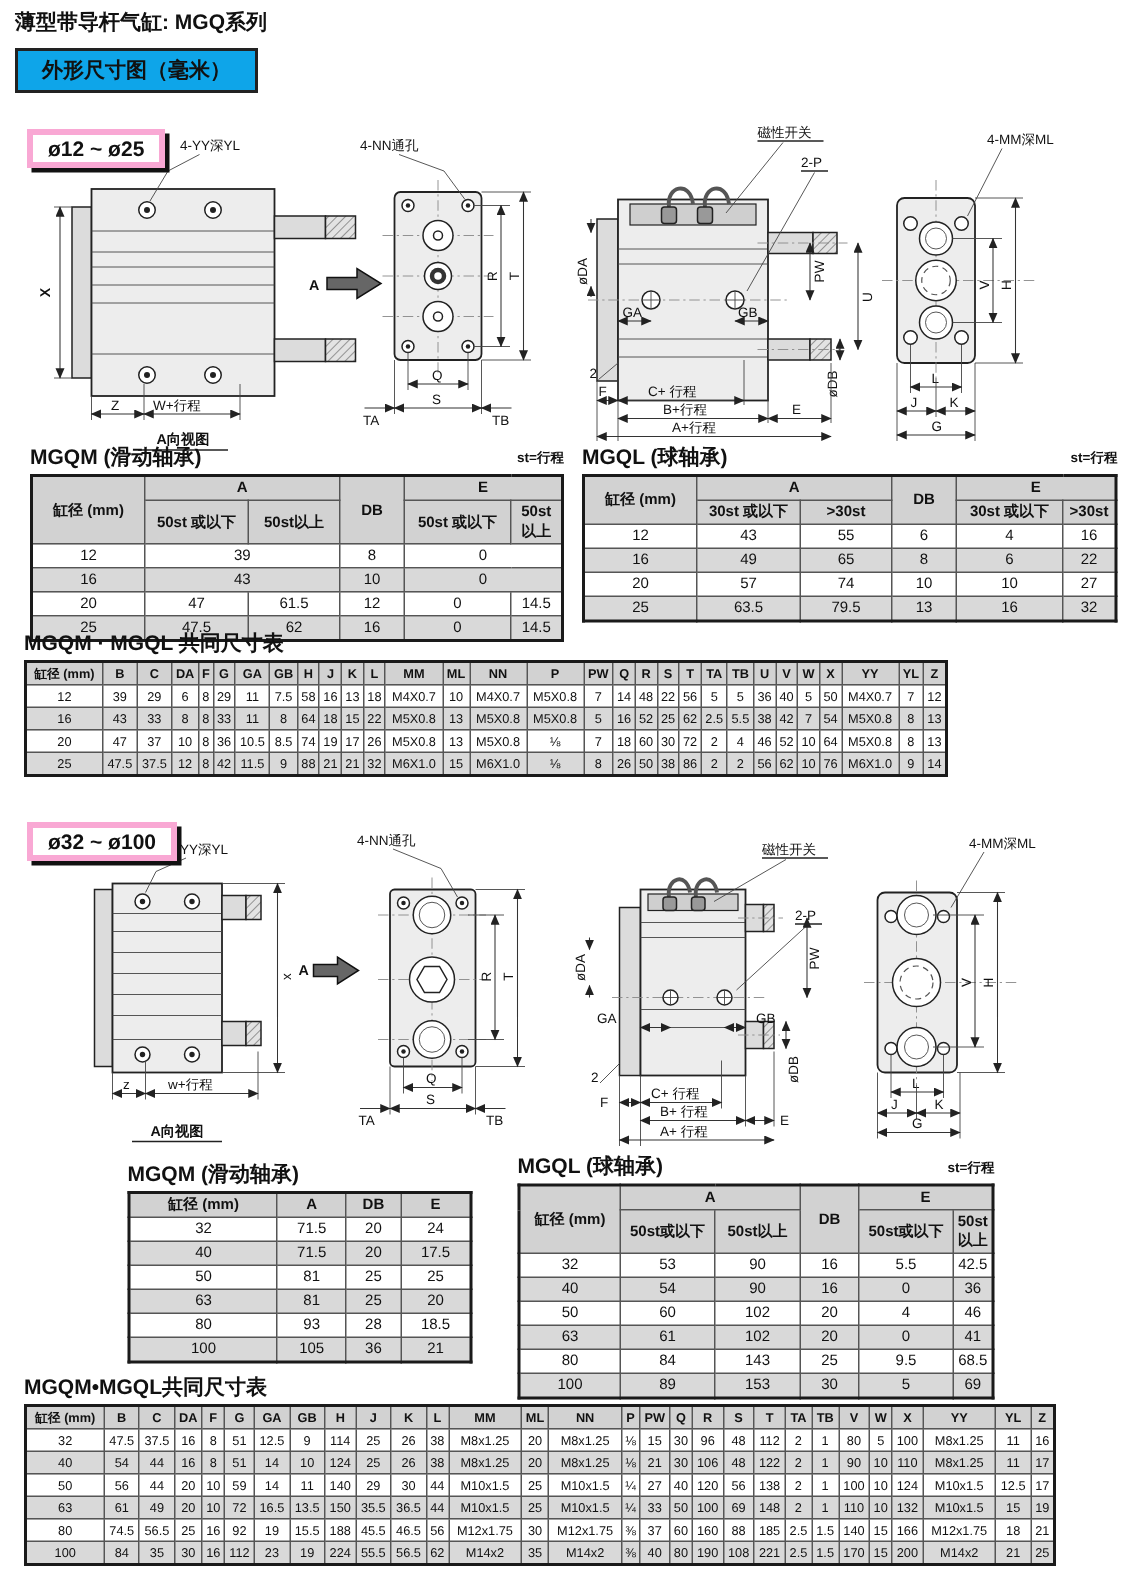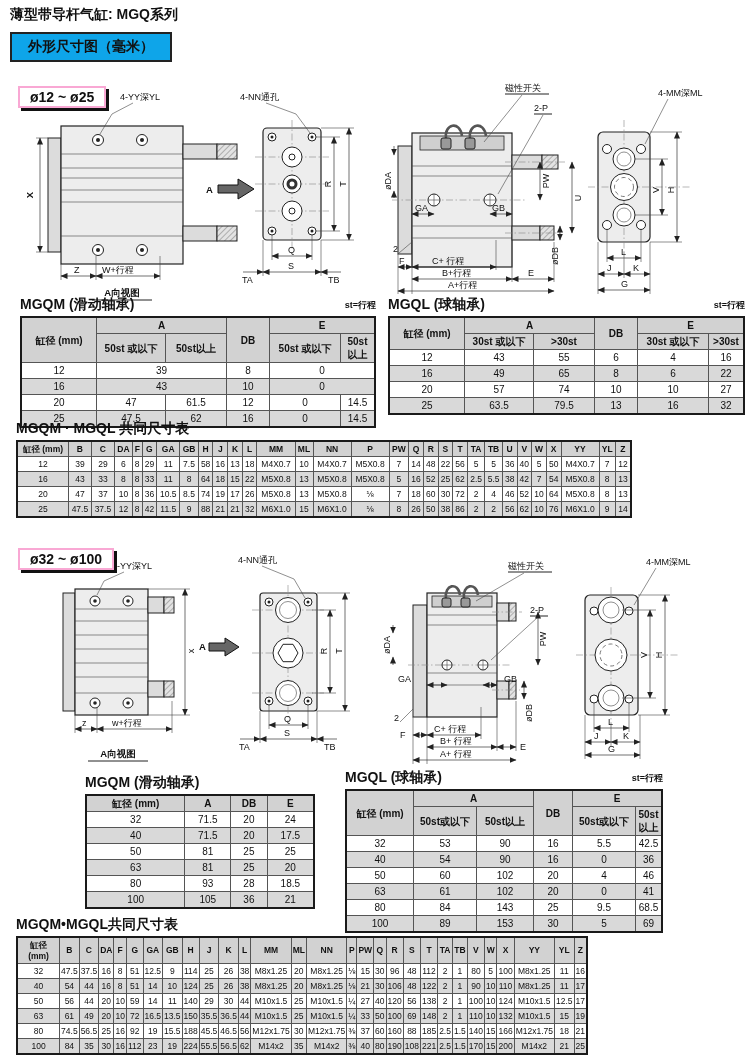--- a/index.html
+++ b/index.html
@@ -1,21 +1,21 @@
 <!DOCTYPE html>
 <html><head>
 <meta charset="utf-8">
 <style>
   html,body{margin:0;padding:0;}
   body{width:750px;height:1060px;background:#fff;position:relative;
        font-family:"Liberation Sans",sans-serif;color:#111;overflow:hidden;}
   .abs{position:absolute;}
   .page-title{left:10px;top:6px;font-size:14px;font-weight:bold;}
   .dims-box{left:10px;top:32px;border:2px solid #222;padding:4px 16px;font-size:14px;font-weight:bold;background:#0ea5e9;}
-  .range-badge{border:2px solid #f9a8d4;background:#fff;box-shadow:3px 3px 0 #111;
+  .range-badge{border:4px solid #f9a8d4;background:#fff;box-shadow:3px 3px 0 #111;
                font-weight:bold;font-size:14px;padding:1px 10px;z-index:5;}
   .tbl-block{position:absolute;}
   .tbl-head{display:flex;justify-content:space-between;align-items:center;margin-bottom:2px;}
   .sec-title{font-size:14px;font-weight:bold;}
   .st-note{font-size:9px;font-weight:bold;}
   table.dim-table{border-collapse:collapse;background:#fff;border:2px solid #1a1a1a;width:100%;}
   table.dim-table th,table.dim-table td{border:1px solid #555;text-align:center;padding:1px 2px;line-height:1.3;}
   table.dim-table th{background:#d2d2d2;font-weight:bold;}
   table.dim-table tbody tr:nth-child(even) td{background:#d9d9d9;}
   table.small{font-size:10px;}
@@ -839,21 +839,21 @@
           <td>89</td>
           <td>153</td>
           <td>30</td>
           <td>5</td>
           <td>69</td>
         </tr>
       </tbody>
   </table>
 </div>
 
-<div class="tbl-block" style="left:16px;top:916px;width:572px;">
+<div class="tbl-block" style="left:16px;top:916px;width:688px;">
   <div class="tbl-head">
     <span class="sec-title">MGQM•MGQL共同尺寸表</span>
   </div>
   <table class="dim-table wide">
     <thead>
         <tr>
           <th>缸径 (mm)</th>
           <th>B</th>
           <th>C</th>
           <th>DA</th>

